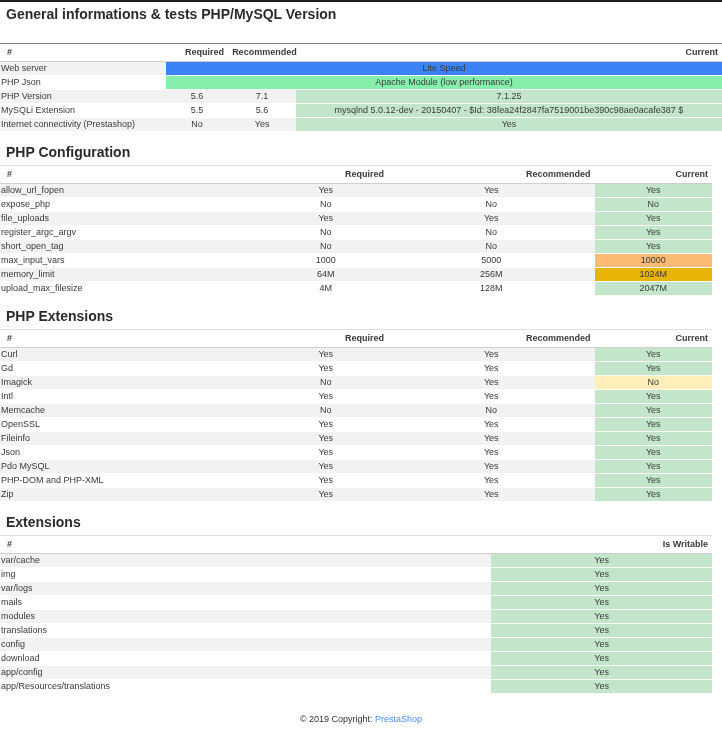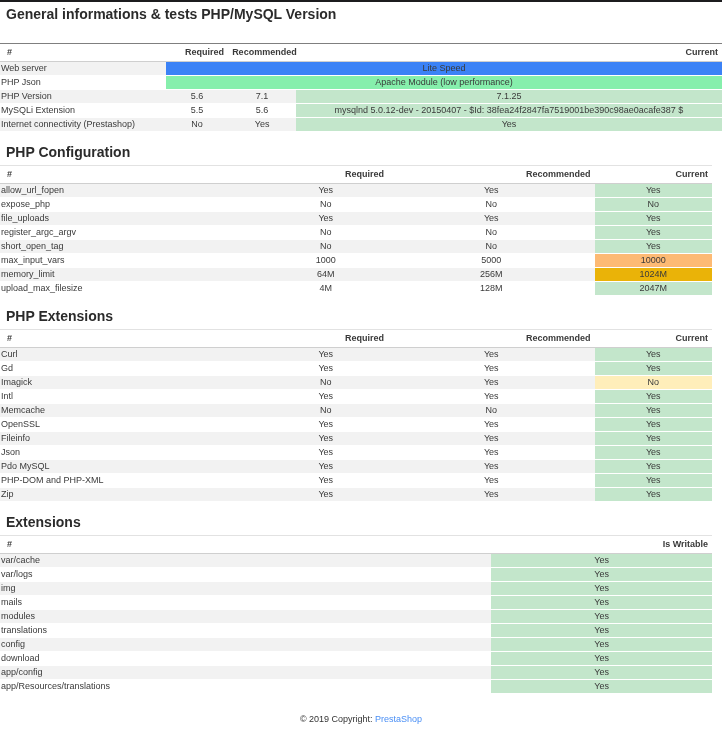--- a/index.html
+++ b/index.html
@@ -281,25 +281,25 @@
           <th class="first">#</th>
           <th>Is Writable</th>
         </tr>
       </thead>
       <tbody>
         <tr>
           <td class="first">var/cache</td>
           <td class="status-cell current-cell" style="background: rgb(195, 230, 203);">Yes</td>
         </tr>
         <tr>
+          <td class="first">img</td>
+          <td class="status-cell current-cell" style="background: rgb(195, 230, 203);">Yes</td>
+        </tr>
+        <tr>
           <td class="first">var/logs</td>
-          <td class="status-cell current-cell" style="background: rgb(195, 230, 203);">Yes</td>
-        </tr>
-        <tr>
-          <td class="first">img</td>
           <td class="status-cell current-cell" style="background: rgb(195, 230, 203);">Yes</td>
         </tr>
         <tr>
           <td class="first">mails</td>
           <td class="status-cell current-cell" style="background: rgb(195, 230, 203);">Yes</td>
         </tr>
         <tr>
           <td class="first">modules</td>
           <td class="status-cell current-cell" style="background: rgb(195, 230, 203);">Yes</td>
         </tr>

